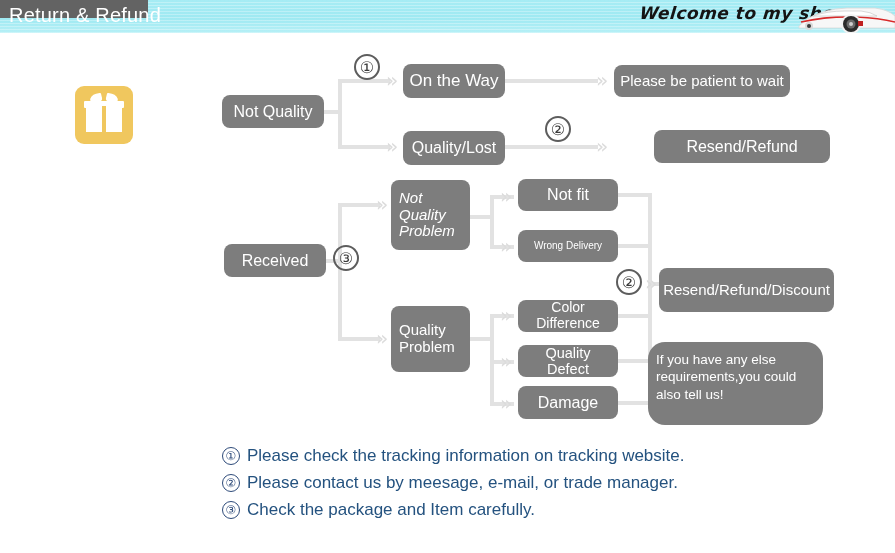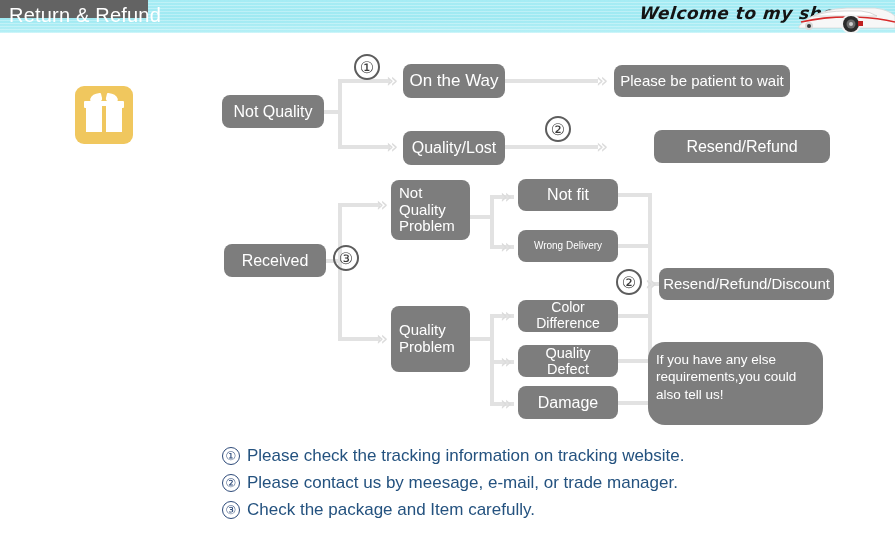--- a/index.html
+++ b/index.html
@@ -226,21 +226,21 @@
 <div class="line-v" style="left:338px; top:203px; height:138px;"></div>
 <div class="line-h" style="left:338px; top:203px; width:42px;"></div>
 <div class="line-h" style="left:338px; top:337px; width:42px;"></div>
 <div class="chev" style="left:376px; top:194px;">»</div>
 <div class="chev" style="left:376px; top:328px;">»</div>
 
 <div class="circ-num" style="left:333px; top:245px;">
   <span>③</span>
 </div>
 
-<div class="node left-align" style="left:391px; top:180px; width:79px; height:60px; font-size:15px;">
+<div class="node left-align" style="left:391px; top:180px; width:79px; height:70px; font-size:15px;font-style:italic;">
   <span>Not Quality Problem</span>
 </div>
 
 <div class="node left-align" style="left:391px; top:306px; width:79px; height:66px; font-size:15px;">
   <span>Quality Problem</span>
 </div>
 
 <div class="line-v" style="left:490px; top:195px; height:52px;"></div>
 <div class="line-h" style="left:470px; top:215px; width:22px;"></div>
 <div class="line-h" style="left:490px; top:195px; width:24px;"></div>
@@ -279,21 +279,21 @@
 <div class="line-h" style="left:618px; top:359px; width:34px;"></div>
 <div class="line-h" style="left:618px; top:401px; width:34px;"></div>
 <div class="line-v" style="left:648px; top:193px; height:212px;"></div>
 <div class="line-h" style="left:648px; top:282px; width:14px;"></div>
 <div class="chev" style="left:645px; top:273px;">»</div>
 
 <div class="circ-num" style="left:616px; top:269px;">
   <span>②</span>
 </div>
 
-<div class="node" style="left:659px; top:268px; width:175px; height:32px; font-size:15px;">
+<div class="node" style="left:659px; top:268px; width:175px; height:44px; font-size:15px;">
   <span>Resend/Refund/Discount</span>
 </div>
 
 <svg id="callout-tail" width="110" height="60" viewBox="0 0 110 60">
   <path d="M2 8 L74 44 L30 46 Z" fill="#7d7d7d"></path>
 </svg>
 
 <div id="callout">
   <span>If you have any else requirements,you could also tell us!</span>
 </div>

